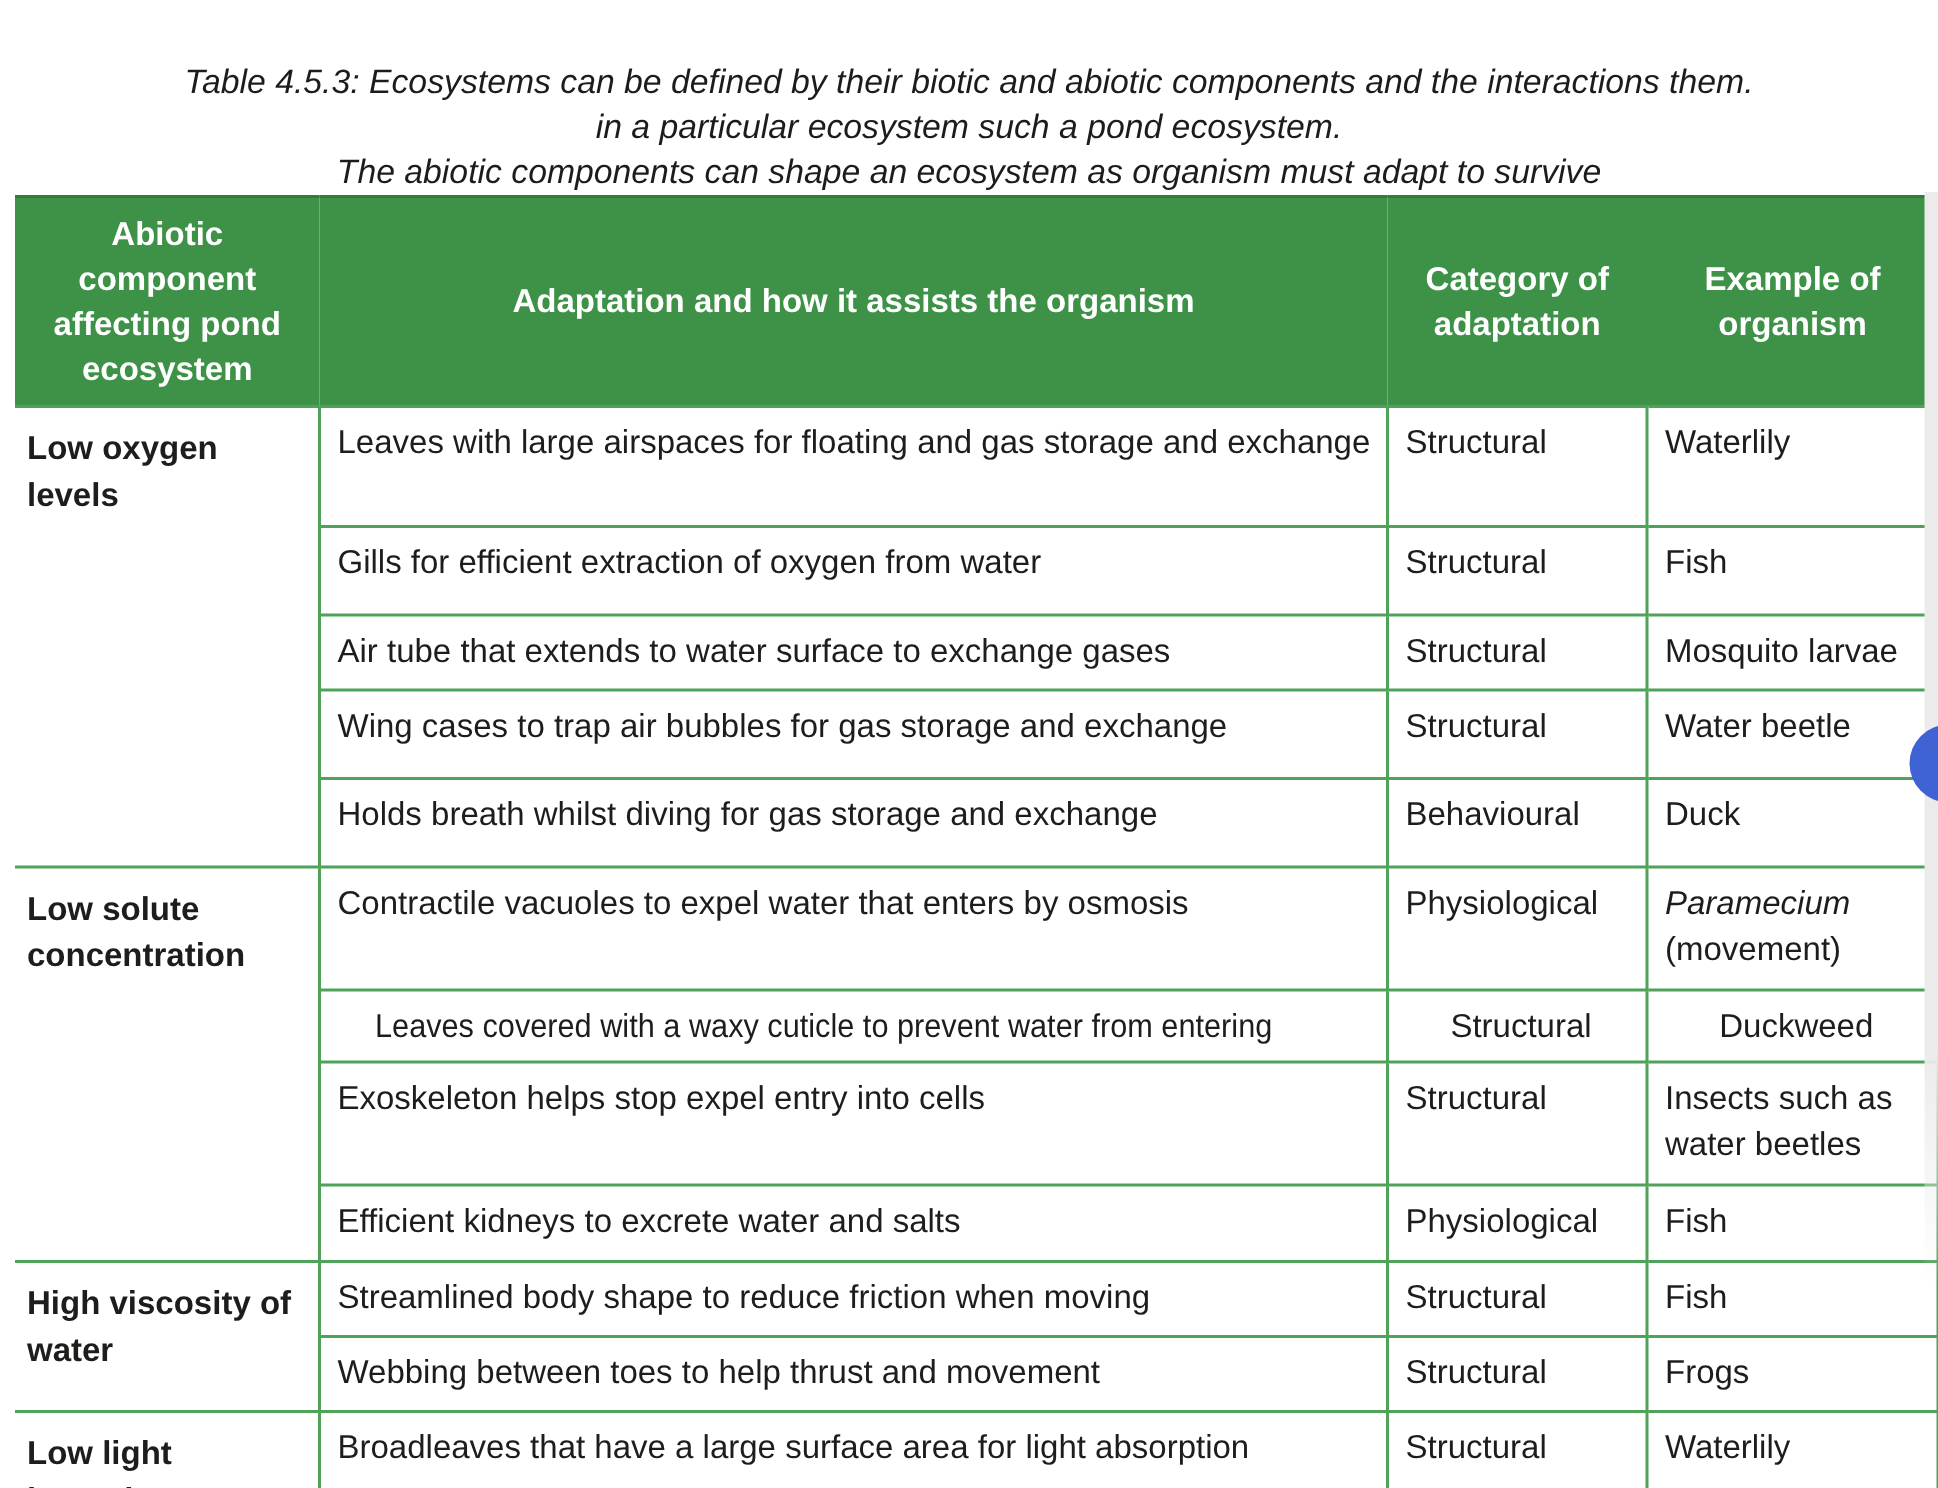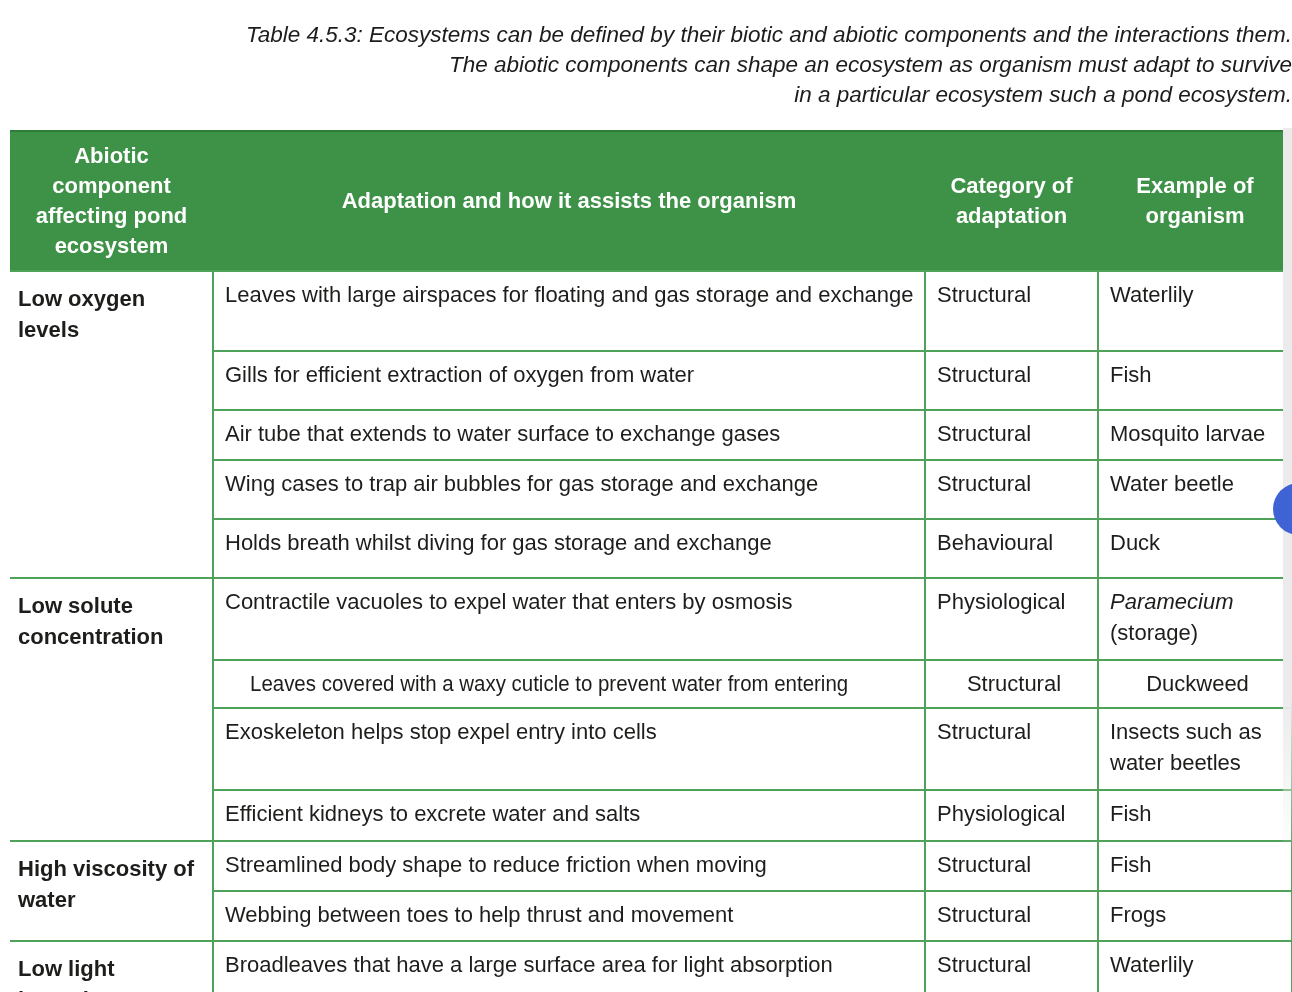--- a/index.html
+++ b/index.html
@@ -6,22 +6,22 @@
   body {
     width: 1292px; height: 992px;
     background: #ffffff;
     font-family: "Liberation Sans", sans-serif;
     position: relative;
     overflow: hidden;
     color: #1d1d1b;
   }
   
   .caption {
-    padding-top: 20px;
-    text-align: right;
+    padding-top: 40px;
+    text-align: center;
     font-style: italic;
     font-size: 22.5px;
     line-height: 30px;
     color: #1c1c1c;
   }
   .caption span { display: block; }
 
   
   table.adapt {
     position: absolute;
@@ -95,22 +95,22 @@
     border-radius: 50%;
     background: #3f63d5;
     z-index: 10;
   }
 </style>
 </head>
 <body>
 
 <div class="caption">
   <span>Table 4.5.3: Ecosystems can be defined by their biotic and abiotic components and the interactions them.</span>
+  <span>in a particular ecosystem such a pond ecosystem.</span>
   <span>The abiotic components can shape an ecosystem as organism must adapt to survive</span>
-  <span>in a particular ecosystem such a pond ecosystem.</span>
 </div>
 
 <table class="adapt">
   <colgroup>
       <col class="c1">
       <col class="c2">
       <col class="c3">
       <col class="c4">
     </colgroup>
   <thead>
@@ -149,21 +149,21 @@
       <td>Behavioural</td>
       <td>Duck</td>
     </tr>
 
     <tr class="h82">
       <td class="component" rowspan="4">Low solute concentration</td>
       <td>Contractile vacuoles to expel water that enters by osmosis</td>
       <td>Physiological</td>
       <td>
         <span class="italic block">Paramecium</span>
-        <span class="block">(storage)</span>
+        <span class="block">(movement)</span>
       </td>
     </tr>
     <tr class="h48">
       <td>
         <span class="condensed">Leaves covered with a waxy cuticle to prevent water from entering</span>
       </td>
       <td>Structural</td>
       <td>Duckweed</td>
     </tr>
     <tr class="h82">

